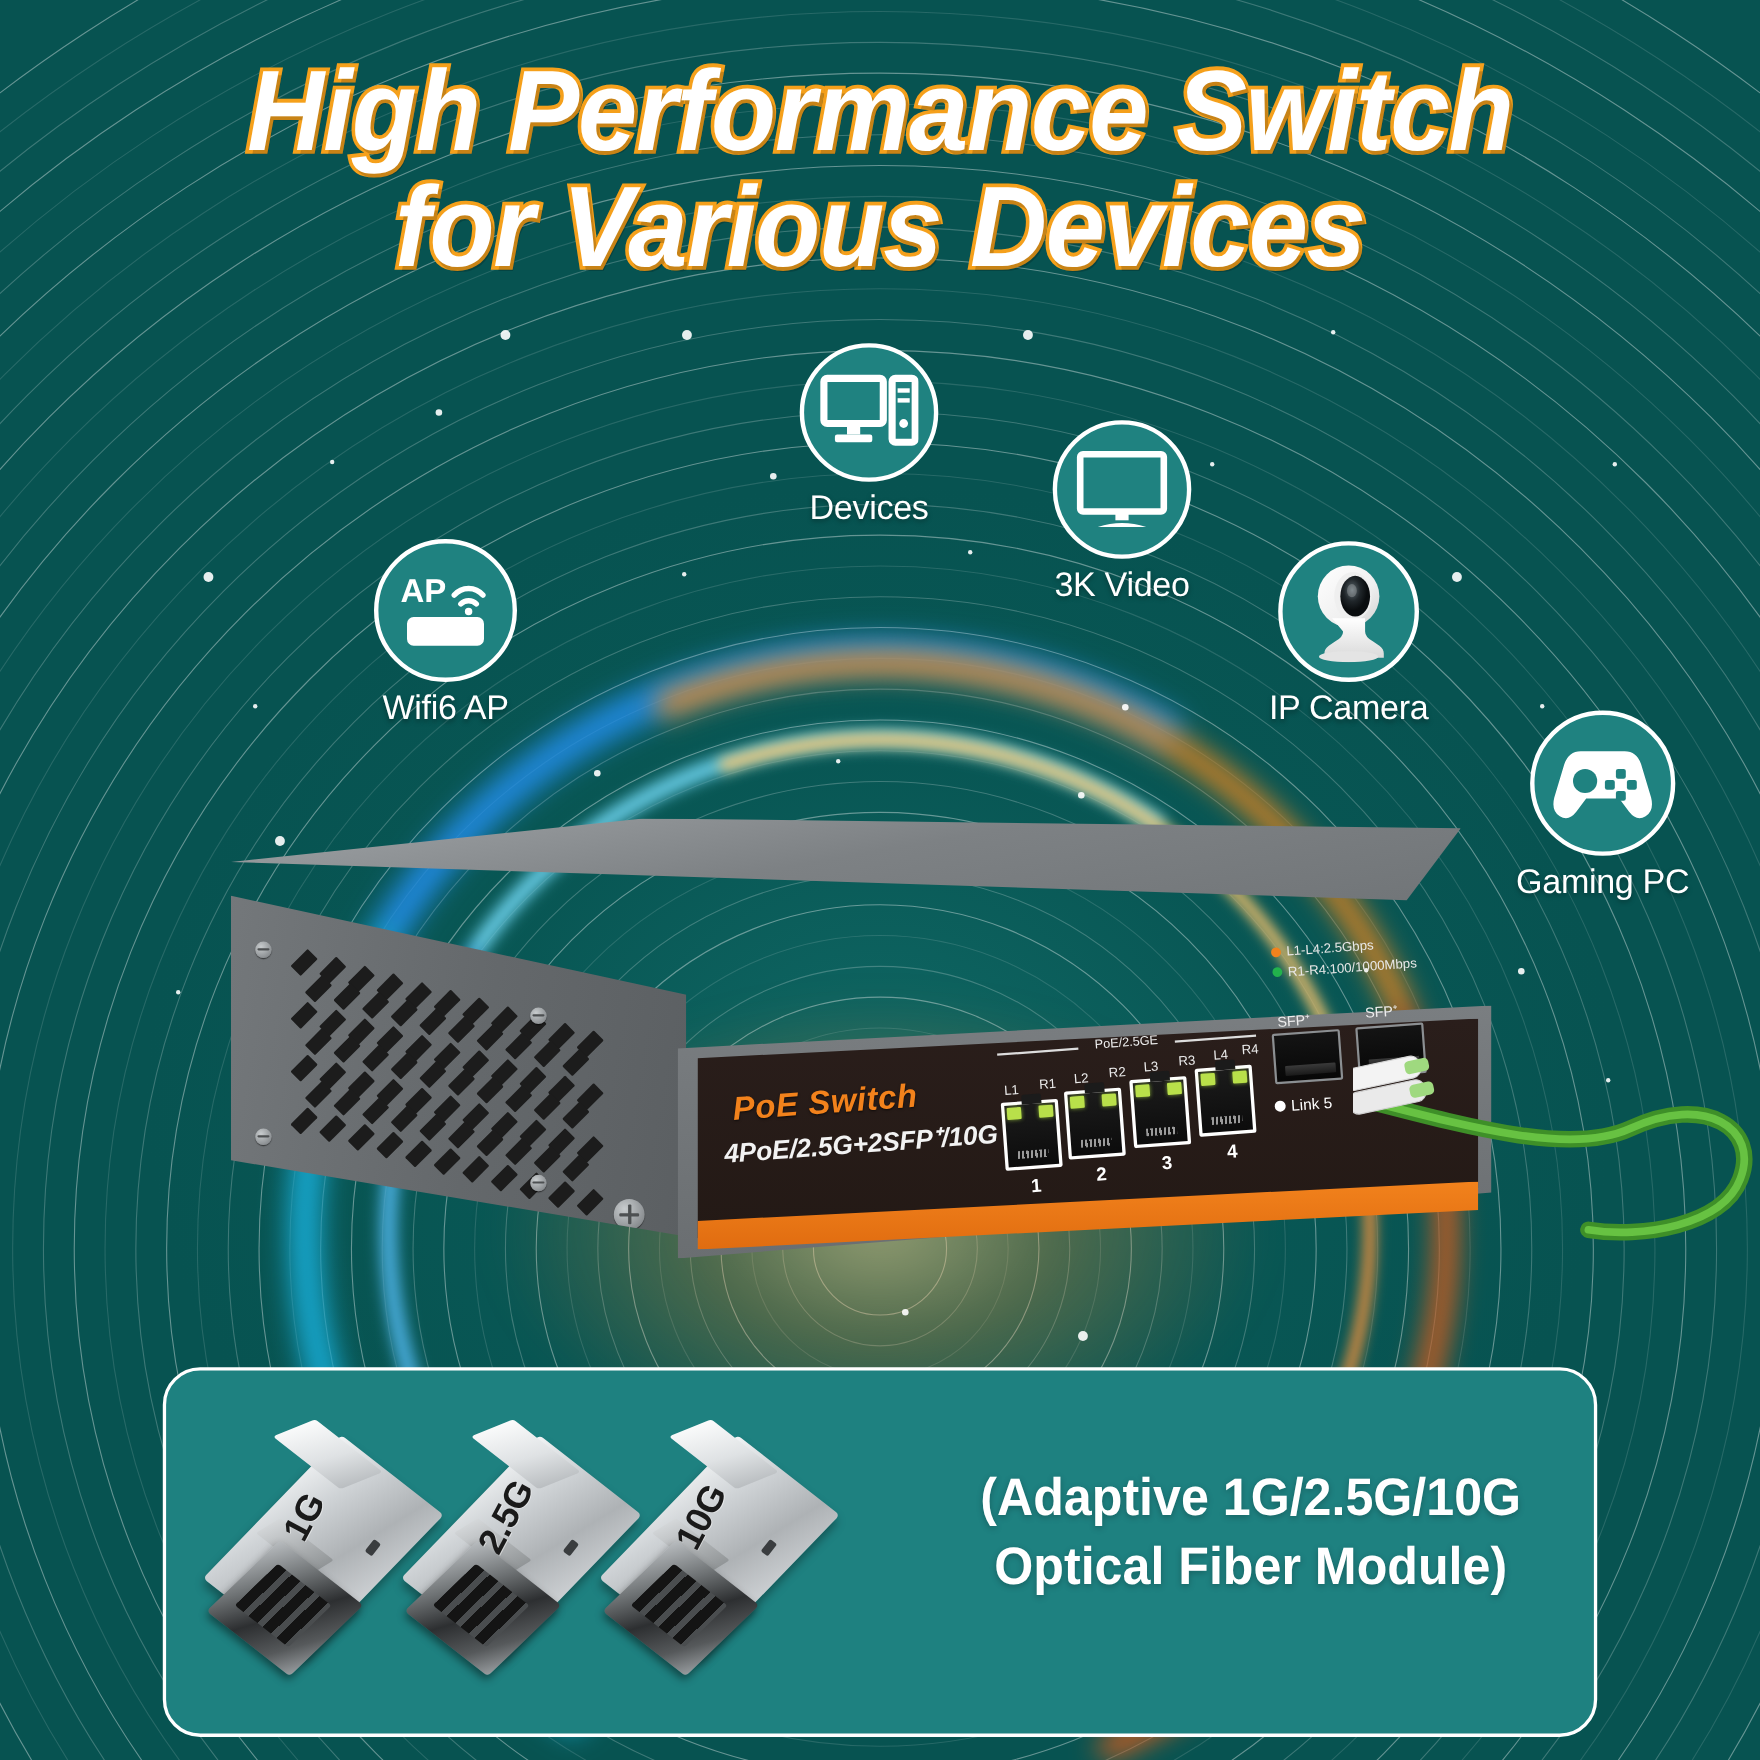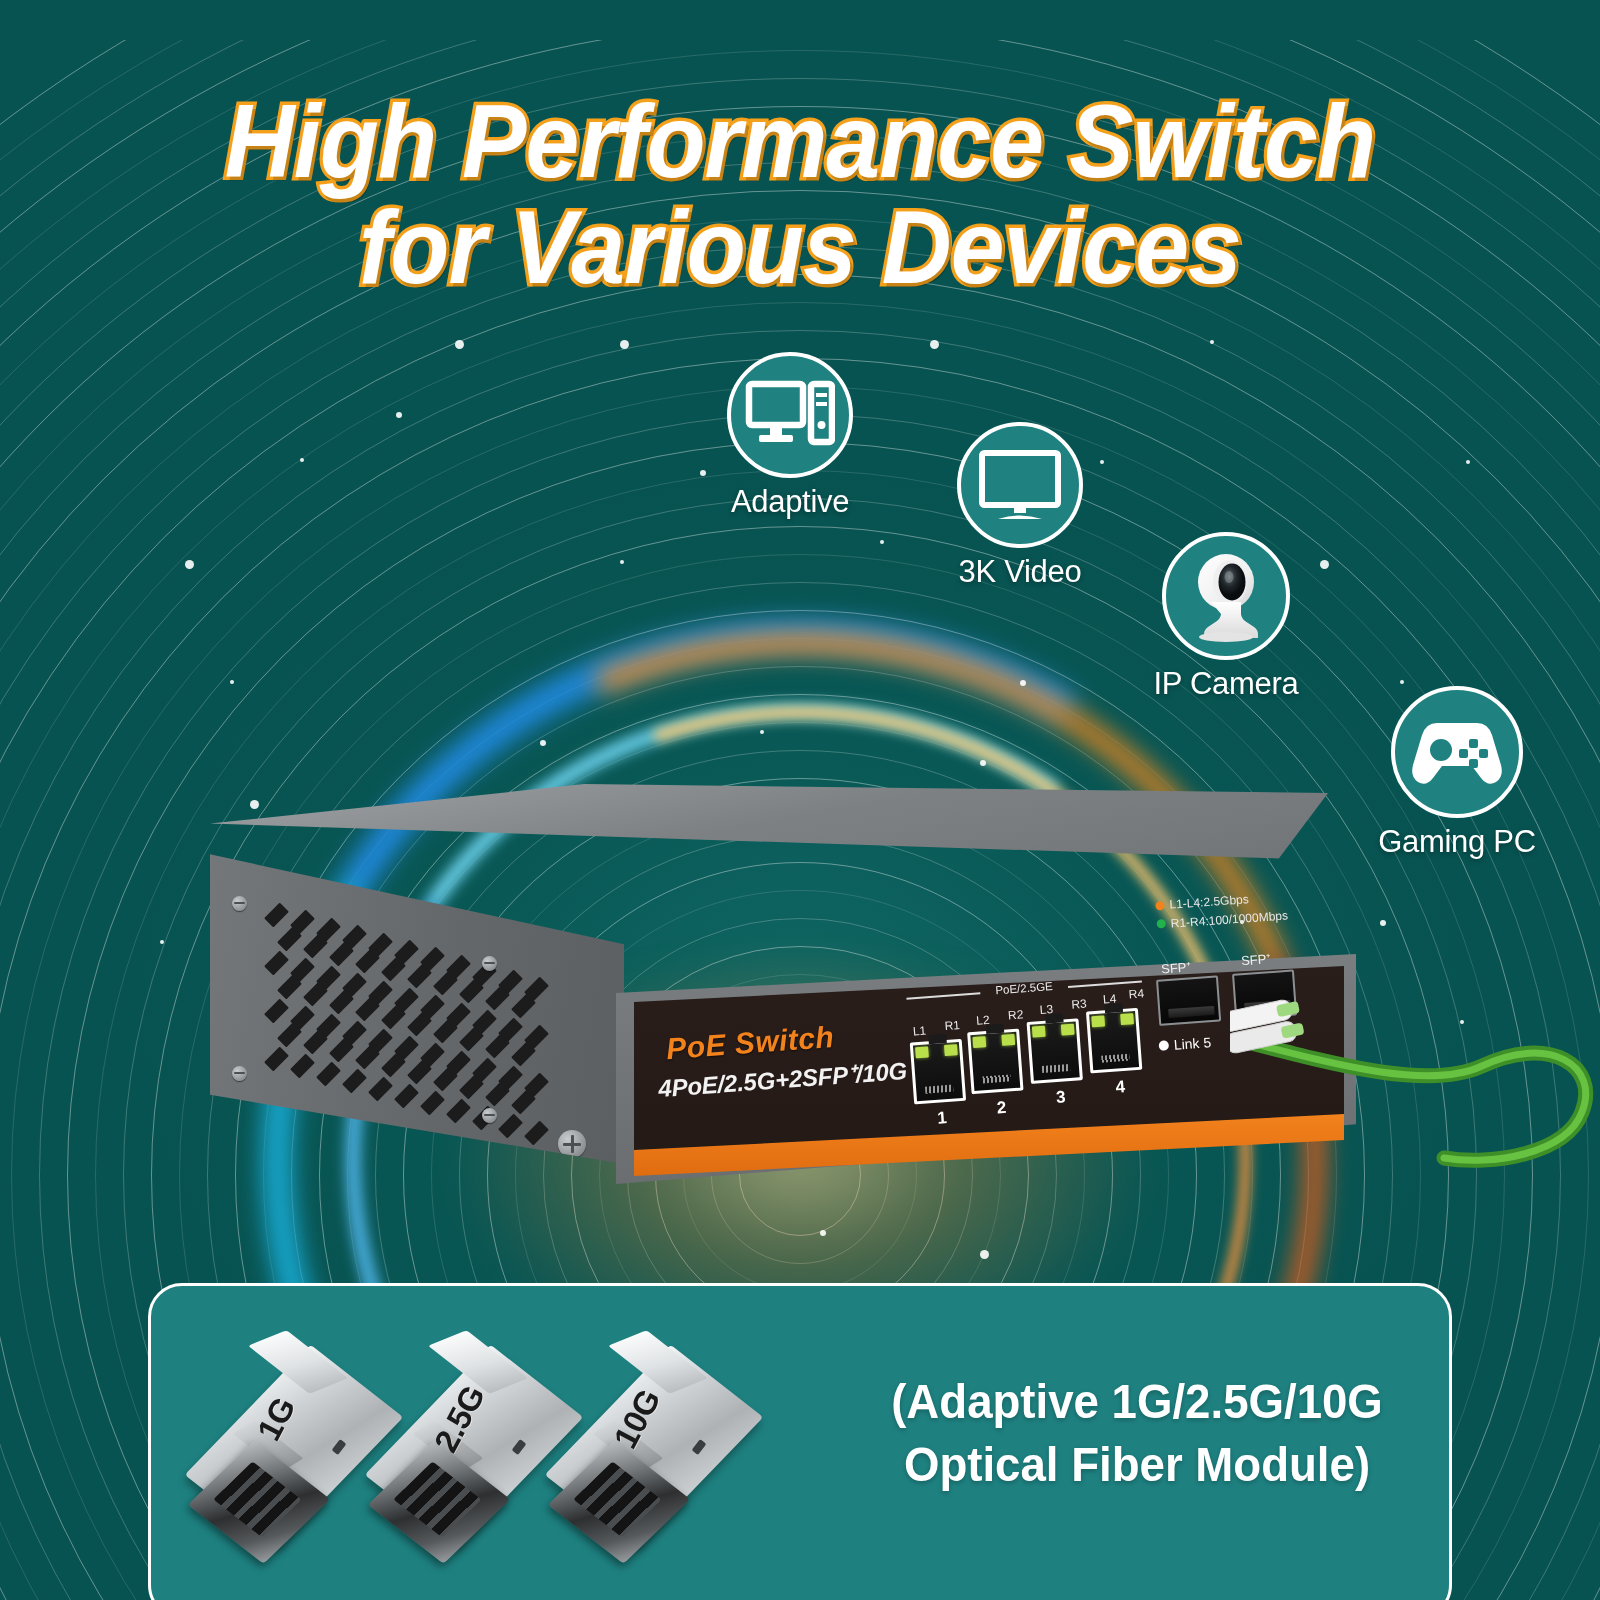--- a/index.html
+++ b/index.html
@@ -1,21 +1,21 @@
 <!DOCTYPE html>
 <html><head>
 <meta charset="utf-8">
 <style>
   html,body{margin:0;padding:0;}
   body{
     width:1600px;height:1600px;overflow:hidden;position:relative;
     background:#075351;
     font-family:"Liberation Sans", sans-serif;
   }
-  #stage{position:absolute;inset:0;overflow:hidden;margin-top:40px;}
+  #stage{position:absolute;inset:0;overflow:hidden;}
 
   
   .bg-layer{position:absolute;inset:0;pointer-events:none;}
   .bg-vignette{
     position:absolute;inset:0;
     background:radial-gradient(ellipse 58% 48% at 50% 62%, rgba(18,110,106,.75) 0%, rgba(10,92,89,.45) 38%, rgba(7,83,81,0) 72%);
   }
   .rings{position:absolute;left:50%;top:1135px;transform:translate(-50%,-50%);}
   .ring{
     position:absolute;left:50%;top:50%;border-radius:50%;
@@ -355,39 +355,53 @@
         <div class="spark" style="left: 980px; top: 1210px; width: 9px; height: 9px;"></div>
       </div>
   </div>
 
   <div class="title-wrap">
     <div class="title-line">High Performance Switch</div>
     <div class="title-line">for Various Devices</div>
   </div>
 
 
+  <div class="node" style="left:275px;top:490px;width:260px;">
+    <div class="bubble" style="width:130px;height:130px;margin:0 auto;">
+      <svg width="86" height="76" viewBox="0 0 86 76" aria-hidden="true">
+        <text x="2" y="30" fill="#ffffff" font-family="Liberation Sans, sans-serif" font-size="30" font-weight="bold">AP</text>
+        <g fill="none" stroke="#ffffff" stroke-width="5" stroke-linecap="round">
+          <path d="M51 24 a17 17 0 0 1 26 0"></path>
+          <path d="M57 32 a10 10 0 0 1 14 0"></path>
+        </g>
+        <circle cx="64" cy="39" r="3.4" fill="#ffffff"></circle>
+        <rect x="8" y="44" width="70" height="26" rx="6" fill="#ffffff"></rect>
+      </svg>
+    </div>
+    <div class="node-label">Wifi6 AP</div>
+  </div>
 
 
   <div class="node" style="left:660px;top:312px;width:260px;">
     <div class="bubble" style="width:126px;height:126px;margin:0 auto;">
       <svg width="90" height="70" viewBox="0 0 90 70" aria-hidden="true">
         <g fill="none" stroke="#ffffff" stroke-width="6.5">
           <rect x="4" y="4" width="54" height="41" rx="3"></rect>
         </g>
         <rect x="25" y="45" width="12" height="10" fill="#ffffff"></rect>
         <rect x="14" y="55" width="34" height="7" rx="2" fill="#ffffff"></rect>
         <g fill="none" stroke="#ffffff" stroke-width="6.5">
           <rect x="66" y="4" width="21" height="58" rx="3"></rect>
         </g>
         <rect x="71" y="13" width="11" height="4" fill="#ffffff"></rect>
         <rect x="71" y="22" width="11" height="4" fill="#ffffff"></rect>
         <circle cx="76.5" cy="45" r="4" fill="#ffffff"></circle>
       </svg>
     </div>
-    <div class="node-label">Adaptive</div>
+    <div class="node-label">Devices</div>
   </div>
 
   <div class="node" style="left:900px;top:382px;width:240px;">
     <div class="bubble" style="width:126px;height:126px;margin:0 auto;">
       <svg width="84" height="72" viewBox="0 0 84 72" aria-hidden="true">
         <rect x="4" y="4" width="76" height="52" rx="2.5" fill="none" stroke="#ffffff" stroke-width="6"></rect>
         <rect x="36" y="56" width="12" height="8" fill="#ffffff"></rect>
         <path d="M20 70 q22 -7 44 0 z" fill="#ffffff"></path>
       </svg>
     </div>

